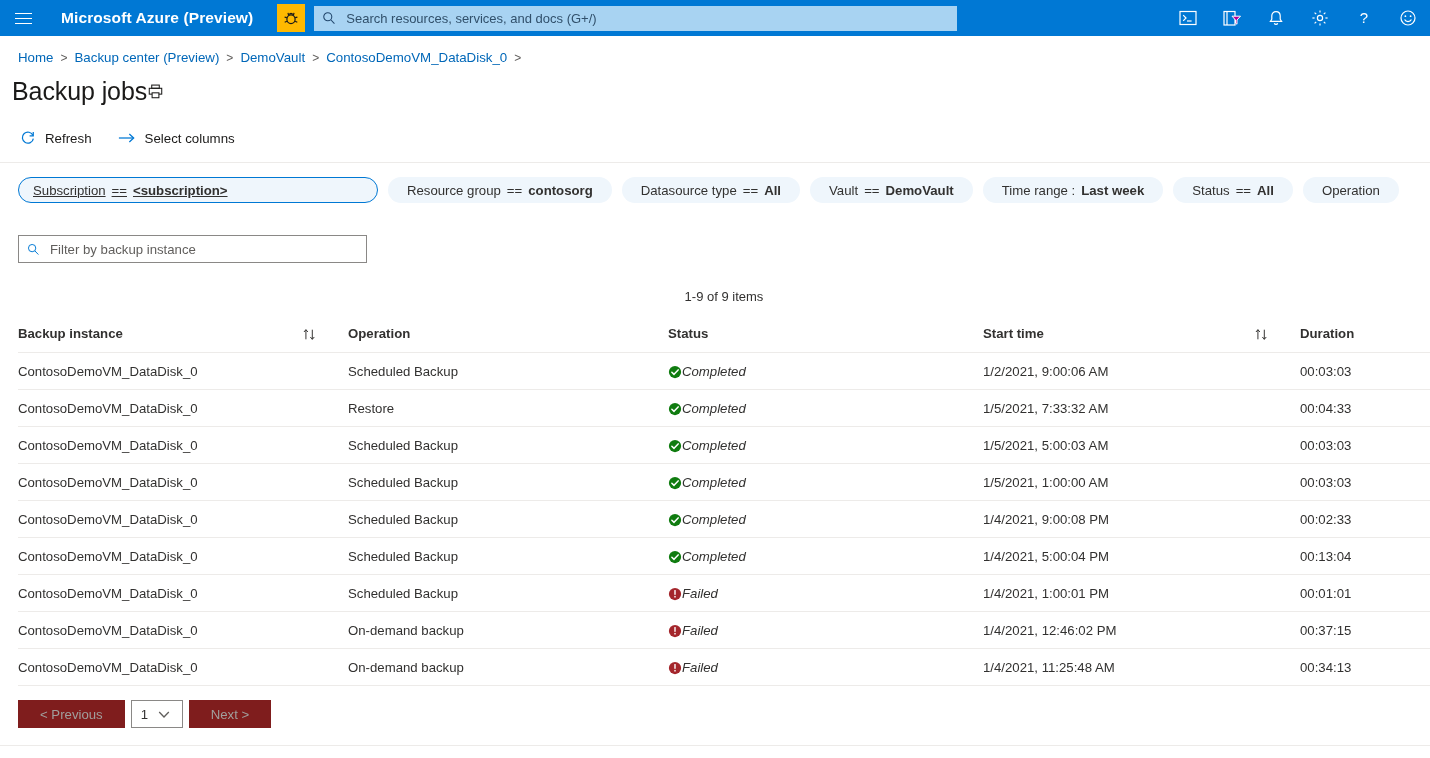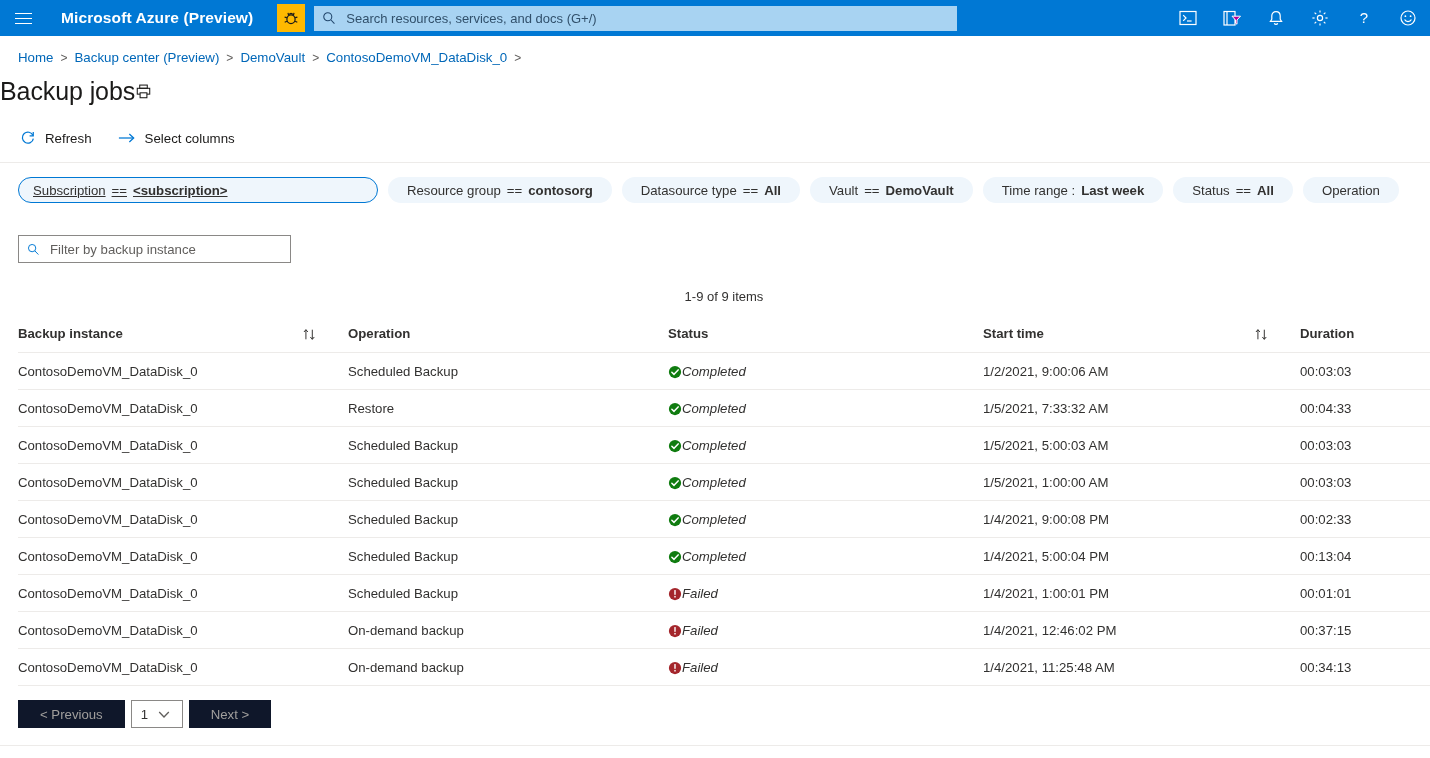--- a/index.html
+++ b/index.html
@@ -107,21 +107,21 @@
   .crumb.home { color: #0067b8; }
   .sep {
     color: #605e5c;
     margin: 0 7px;
     font-size: 12px;
   }
 
   .titlerow {
     display: flex;
     align-items: center;
-    padding: 12px 0 0 0;
+    padding: 12px 0 0 12px;
   }
   .pagetitle {
     font-size: 25px;
     font-weight: normal;
     color: #1b1a19;
     margin: 0;
     letter-spacing: -.1px;
   }
   .printicon { cursor: pointer; display:flex; align-items:center; }
 
@@ -175,21 +175,21 @@
     background: #eff6fc;
     padding: 0 14px;
     text-decoration: underline;
   }
   .pill .pv { font-weight: bold; margin-left: 6px; }
   .pill.wide { width: 360px; justify-content: flex-start; }
 
   
   .filterbox {
     margin: 32px 0 0 18px;
-    width: 273px;
+    width: 349px;
     height: 28px;
     border: 1px solid #8a8886;
     display: flex;
     align-items: center;
     padding: 0 8px;
     background: #fff;
   }
   .filterbox .fi { margin-right: 8px; display:flex; }
   .filterbox input {
     border: 0; outline: none; background: transparent;
@@ -240,21 +240,21 @@
   .statusicon { display: flex; flex: none; }
 
   
   .pager {
     display: flex;
     align-items: center;
     margin: 14px 0 0 18px;
     gap: 0;
   }
   .pbtn {
-    background: #0f172a;
+    background: #7f1d1d;
     color: #a19f9d;
     border: 0;
     height: 28px;
     font-size: 13.2px;
     font-family: "Liberation Sans", sans-serif;
     padding: 0 22px;
     cursor: default;
   }
   .pselwrap {
     height: 28px;

